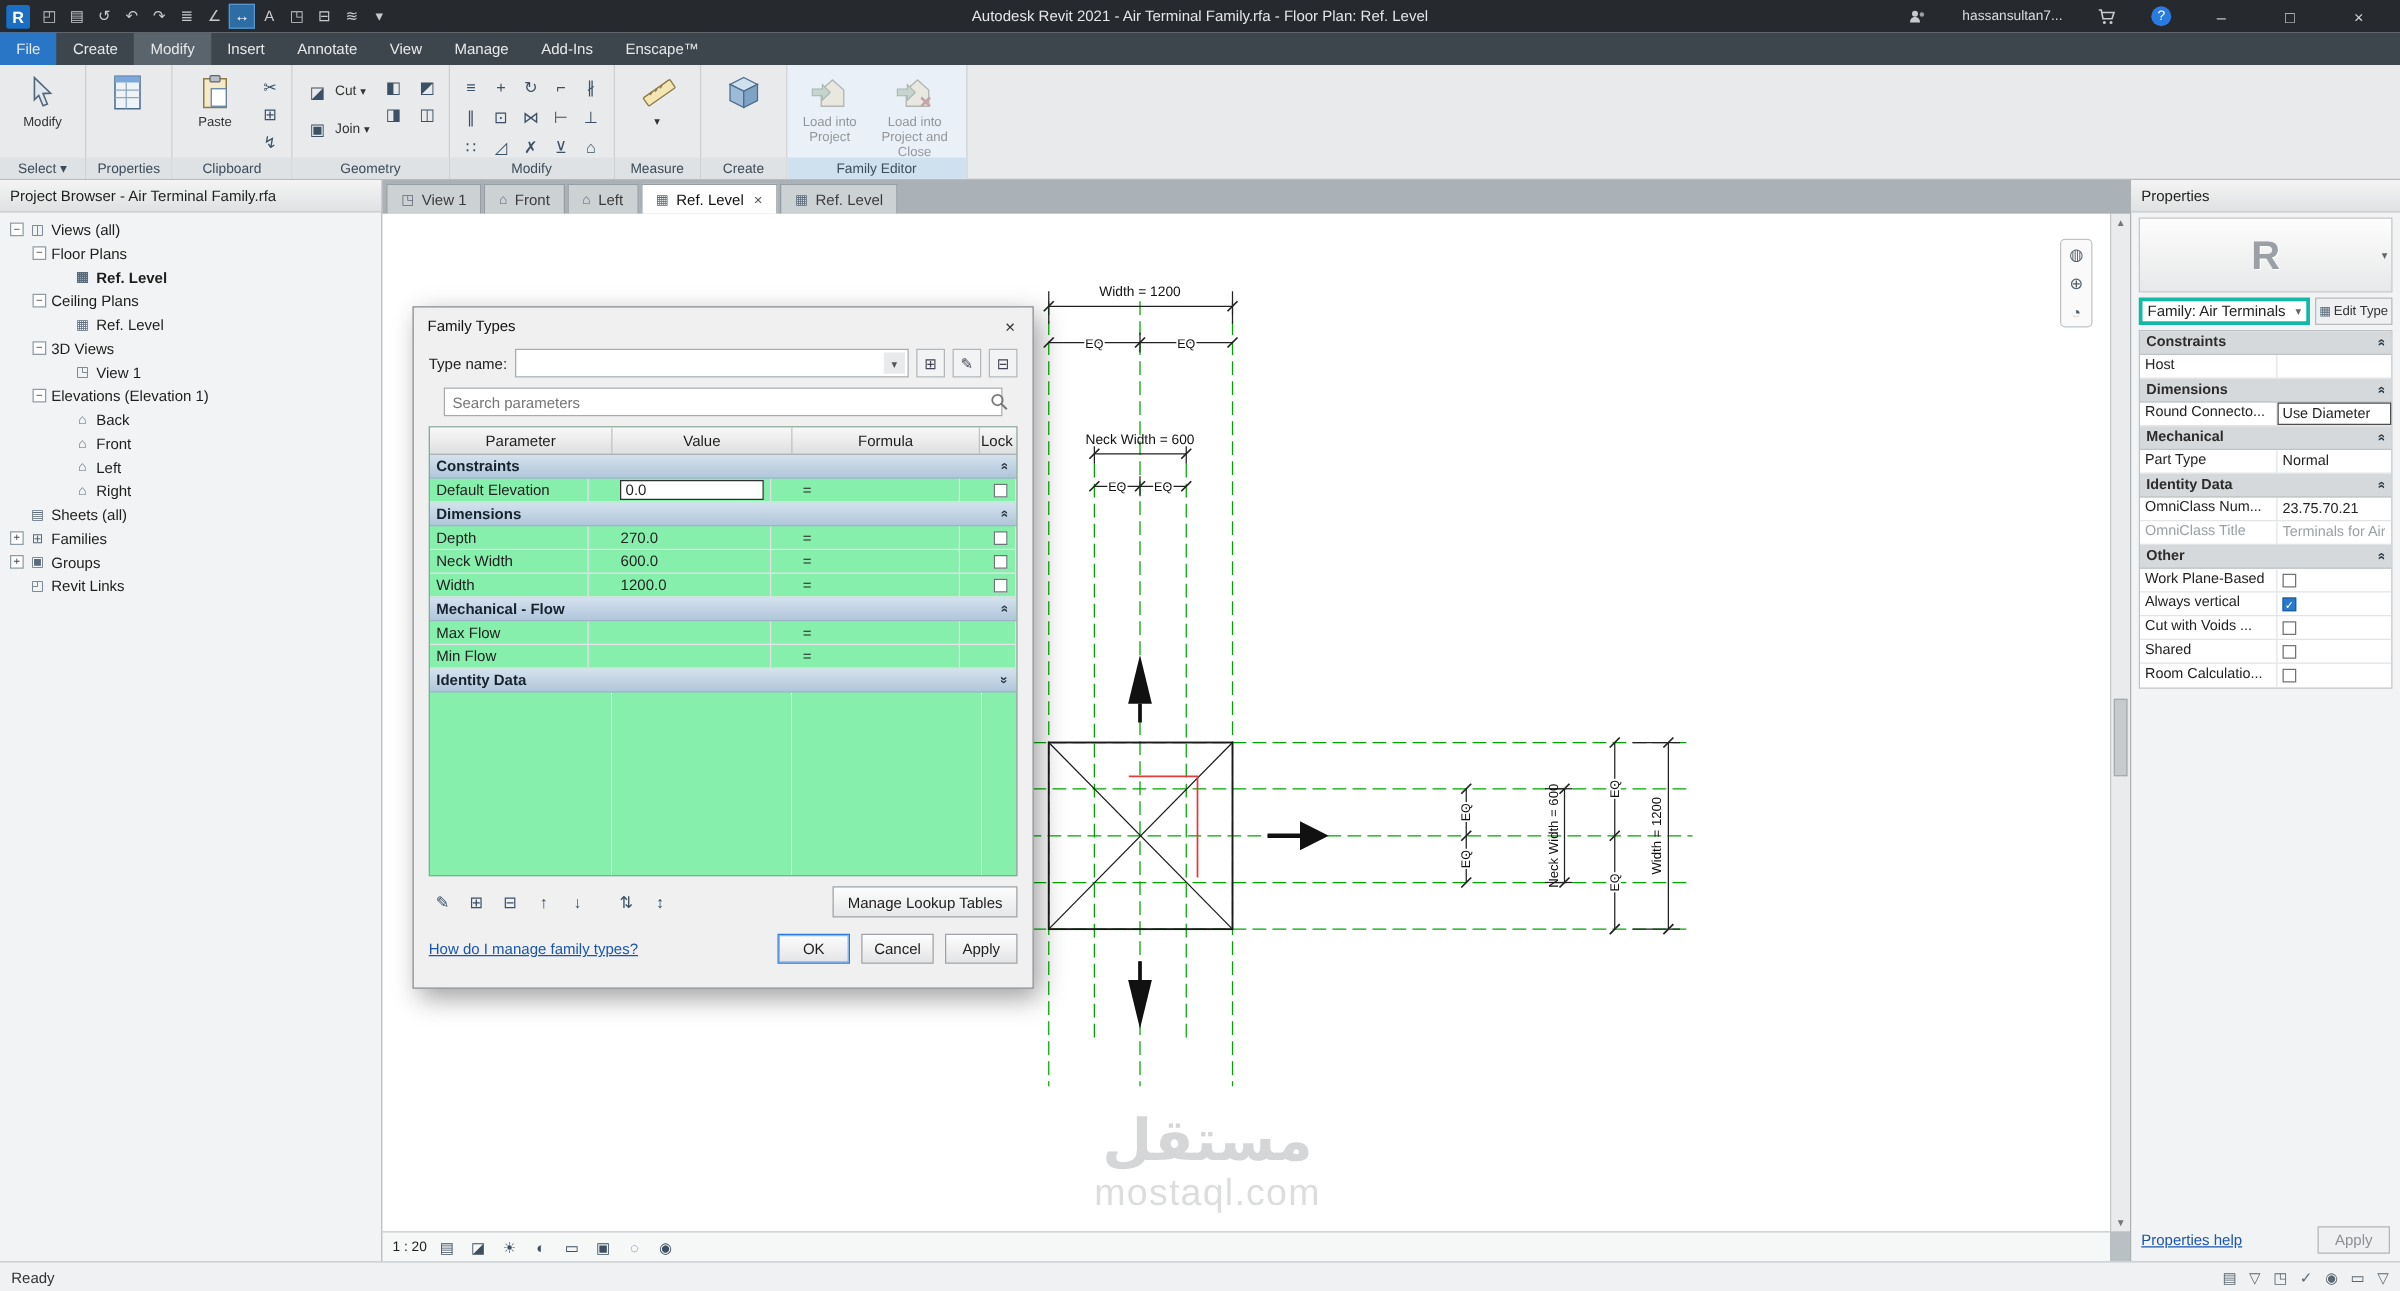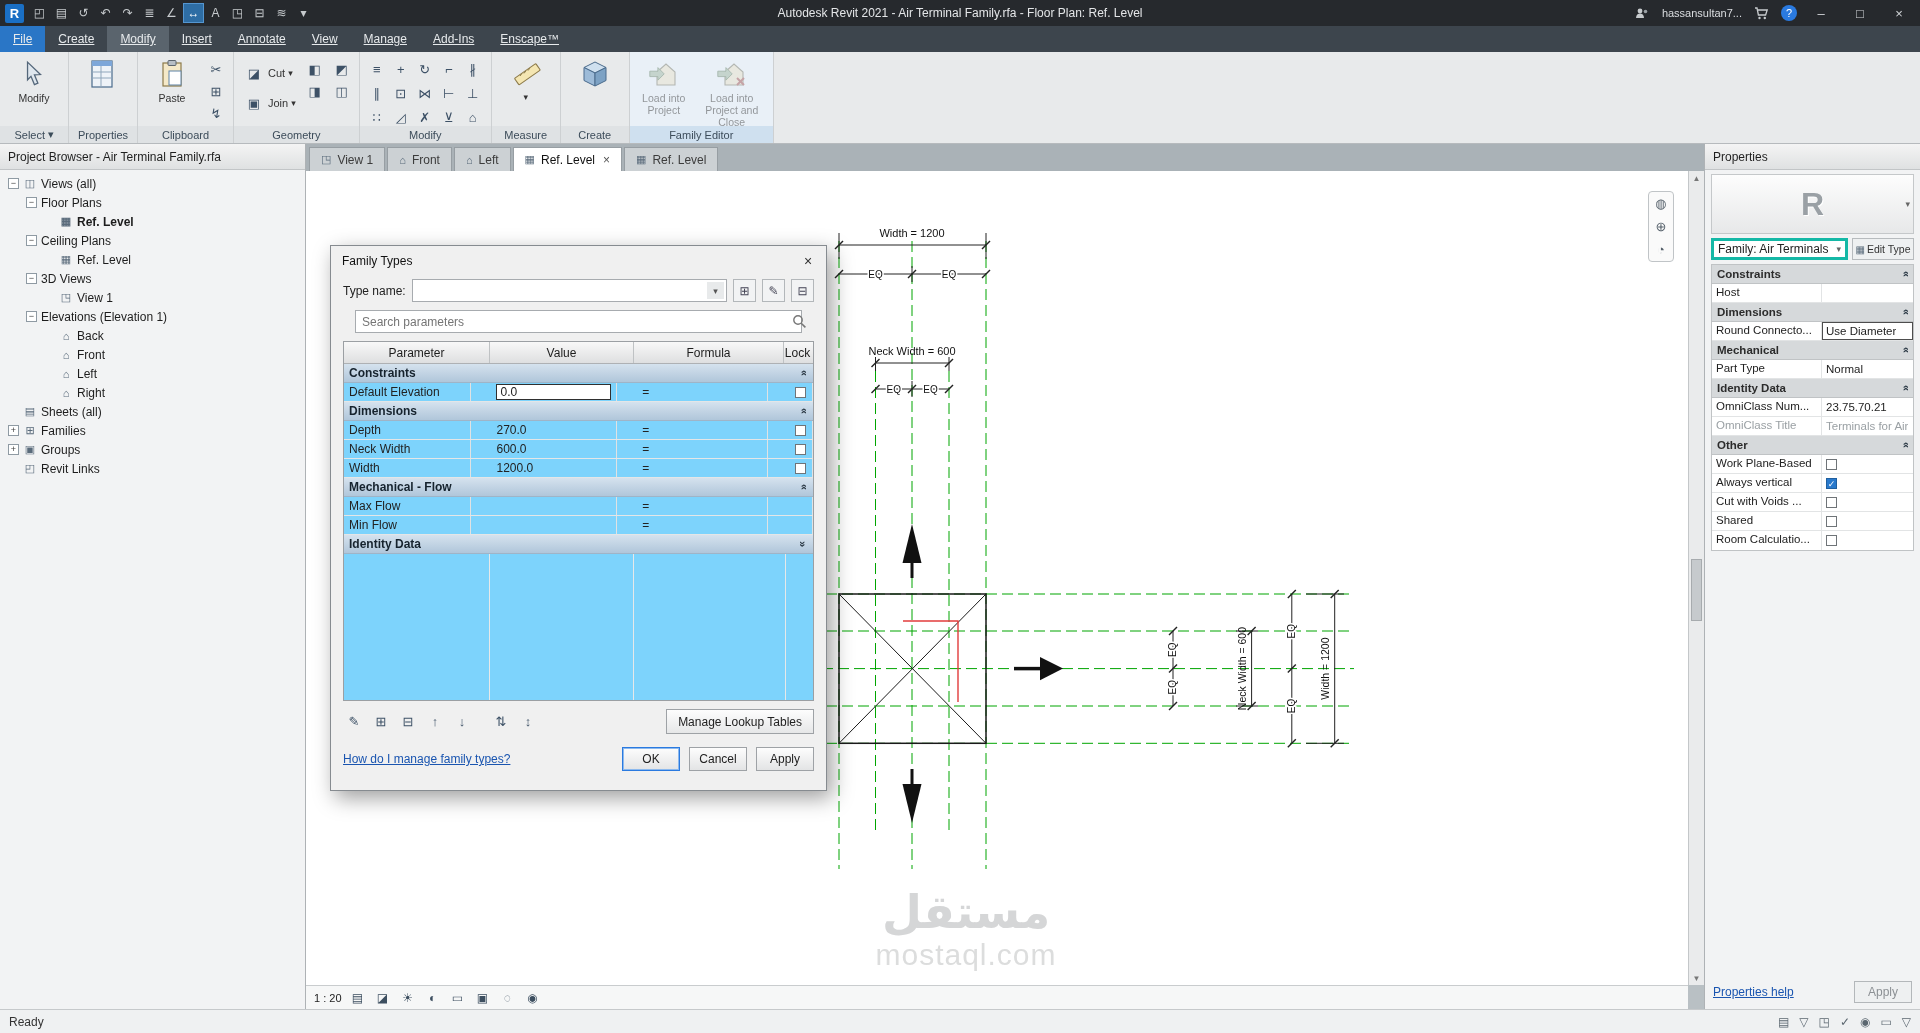--- a/index.html
+++ b/index.html
@@ -7,28 +7,28 @@
   .root { position:relative; width:1920px; height:1033px; background:#eceff1; overflow:hidden; font-size:12px; color:#222; cursor:default; }
   .nowrap { white-space:nowrap; overflow:hidden; }
 
   
   .titlebar { position:absolute; left:0; top:0; right:0; height:26px; background:#26292d; display:flex; align-items:center; color:#d8dbde; }
   .qat { display:flex; align-items:center; gap:1px; padding-left:5px; }
   .revit-logo { width:19px; height:19px; background:#1a6fc4; color:#fff; font-weight:bold; font-size:13px; display:flex; align-items:center; justify-content:center; border-radius:2px; margin-right:4px; }
   .qat-ic { min-width:21px; height:20px; display:flex; align-items:center; justify-content:center; font-size:12px; color:#c7cbce; }
   .qat-ic.hl { background:#2e6da4; border:1px solid #5596d0; color:#fff; }
   .tb-title { position:absolute; left:50%; transform:translateX(-50%); font-size:12px; color:#e4e6e8; white-space:nowrap; }
-  .tb-right { margin-left:auto; display:flex; align-items:center; gap:9px; padding-right:6px; }
+  .tb-right { margin-left:auto; display:flex; align-items:center; gap:25px; padding-right:18px; }
   .tb-user { font-size:11px; color:#dadde0; }
   .help-circ { width:16px; height:16px; border-radius:50%; background:#2a7ae0; color:#fff; font-size:11px; display:flex; align-items:center; justify-content:center; }
   .winbtn { width:30px; height:24px; display:flex; align-items:center; justify-content:center; font-size:13px; color:#d2d5d8; }
 
   
   .menubar { position:absolute; top:26px; left:0; right:0; height:26px; background:#3d454d; display:flex; align-items:stretch; }
-  .mtab { padding:0 13px; color:#e7eaec; font-size:12px; display:flex; align-items:center;text-decoration:underline; }
+  .mtab { padding:0 13px; color:#e7eaec; font-size:12px; display:flex; align-items:center; }
   .mtab.file { background:#2a76c6; }
   .mtab.active { background:#5a646d; }
 
   
   .ribbon { position:absolute; top:52px; left:0; right:0; height:92px; background:#e8eaeb; border-bottom:1px solid #b6babd; display:flex; }
   .rpanel { position:relative; height:100%; border-right:1px solid #cdd0d2; padding:3px 6px 18px; display:flex; gap:5px; align-items:flex-start; }
   .rpanel-label { position:absolute; left:0; right:0; bottom:0; height:17px; font-size:11px; color:#3c4c5a; display:flex; align-items:center; justify-content:center; gap:3px; background:#dfe2e4; white-space:nowrap; }
   .rpanel.family { background:#e9f0f7; }
   .rpanel.family .rpanel-label { background:#cfe0ef; }
   .bigbtn { width:56px; display:flex; flex-direction:column; align-items:center; gap:2px; padding-top:3px; font-size:10.5px; color:#333; text-align:center; line-height:1.15; }
@@ -108,21 +108,21 @@
   .dlg-title { height:30px; display:flex; align-items:center; padding:0 0 0 11px; font-size:12px; color:#111; }
   .dlg-x { margin-left:auto; width:36px; height:26px; display:flex; align-items:center; justify-content:center; font-size:14px; color:#333; }
   .dlg-row1 { display:flex; align-items:center; gap:6px; padding:3px 12px 8px; font-size:12px; }
   .tn-label { flex:0 0 62px; white-space:nowrap; }
   .combo { flex:1; height:23px; border:1px solid #a7abaf; background:#fff; position:relative; }
   .combo-arrow { position:absolute; right:2px; top:2px; bottom:2px; width:17px; background:#e8eaeb; display:flex; align-items:center; justify-content:center; font-size:9px; color:#555; }
   .mini-btn { flex:0 0 23px; width:23px; height:23px; border:1px solid #b3b7ba; background:#f2f3f4; display:flex; align-items:center; justify-content:center; font-size:12px; color:#445; }
   .search-row { padding:0 24px 8px; position:relative; }
   .search-input { width:100%; height:23px; border:1px solid #a7abaf; padding:0 26px 0 6px; font-size:12px; font-family:"Liberation Sans",sans-serif; color:#444; }
   .search-ic { position:absolute; right:19px; top:4px; width:15px; height:15px; }
-  .ftable { margin:0 12px; height:360px; border:1px solid #9b9fa3; background:#7dd3fc; display:flex; flex-direction:column; font-size:12px; }
+  .ftable { margin:0 12px; height:360px; border:1px solid #9b9fa3; background:#86efac; display:flex; flex-direction:column; font-size:12px; }
   .fhead { display:flex; height:22px; background:linear-gradient(#f8f8f8,#dedfe0); border-bottom:1px solid #aeb1b4; color:#1d1d1d; flex:0 0 22px; }
   .fh { display:flex; align-items:center; justify-content:center; border-right:1px solid #bfc2c4; white-space:nowrap; overflow:hidden; }
   .c1 { width:146px; } .c2 { width:144px; } .c3 { width:150px; } .c4 { width:27px; border-right:none; }
   .fsec { height:19px; flex:0 0 19px; background:linear-gradient(#d5e2ee,#b0c6da); border-bottom:1px solid #9fb4c7; display:flex; align-items:center; padding:0 5px; font-weight:bold; color:#16232e; position:relative; }
   .fsec .chev { position:absolute; right:7px; }
   .frow { height:19px; flex:0 0 19px; display:flex; border-bottom:1px solid #e4e6e7;gap:20px; }
   .fc { border-right:1px solid #e0e2e3; padding:1px 5px; display:flex; align-items:center; white-space:nowrap; overflow:hidden; }
   .fc.c4 { justify-content:center; }
   .val-edit { width:100%; height:16px; border:1px solid #2f2f2f; background:#fff; display:flex; align-items:center; padding:0 3px; }
   .ffill { flex:1; background:

